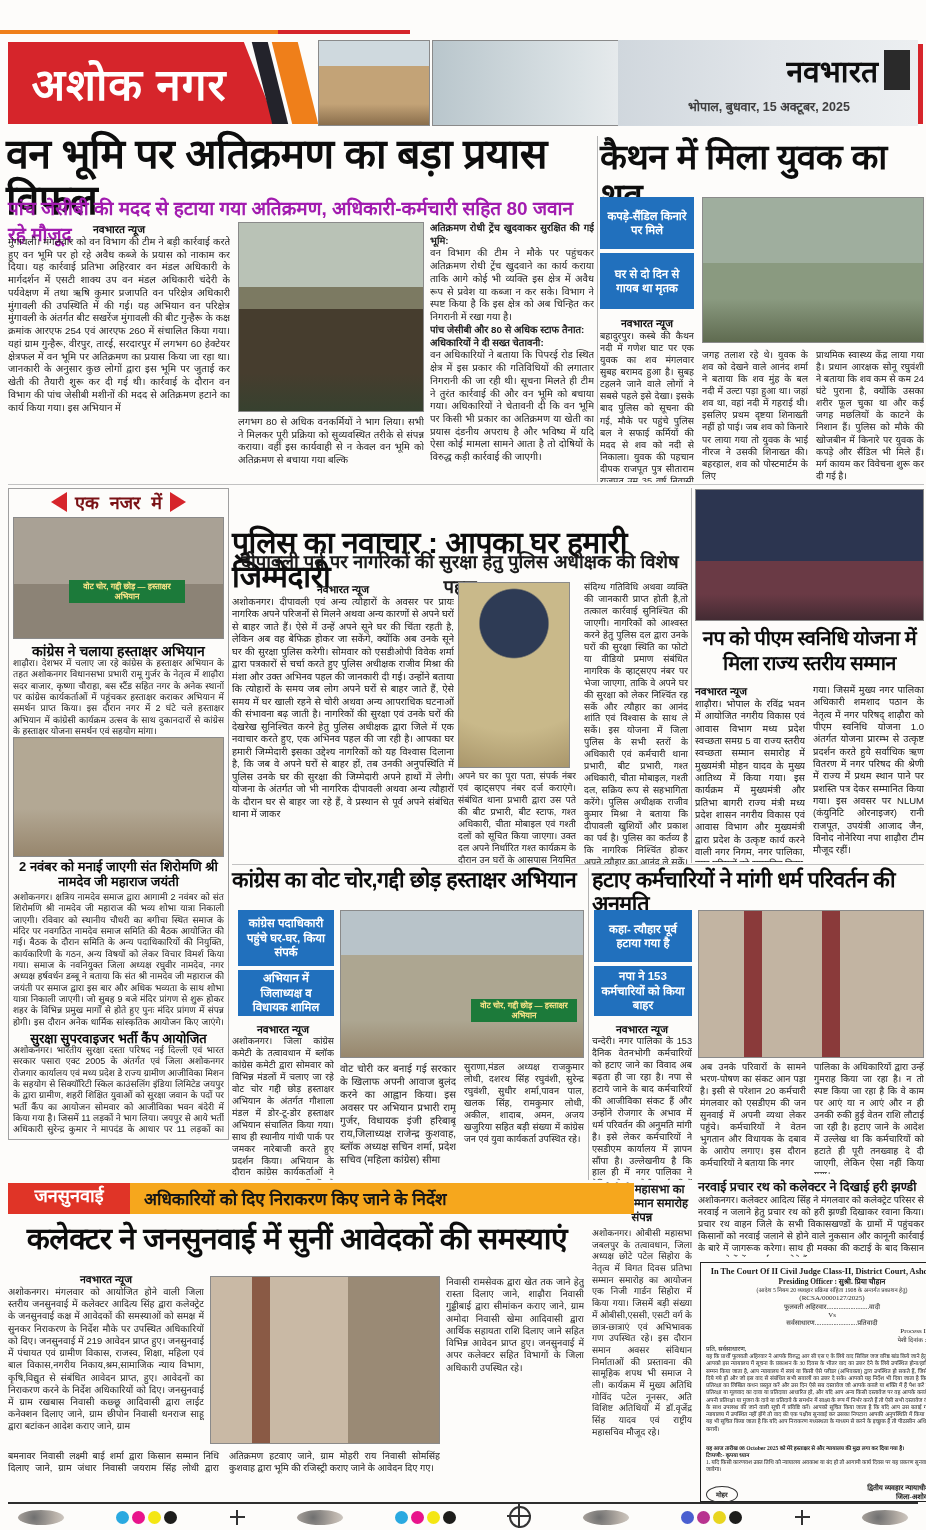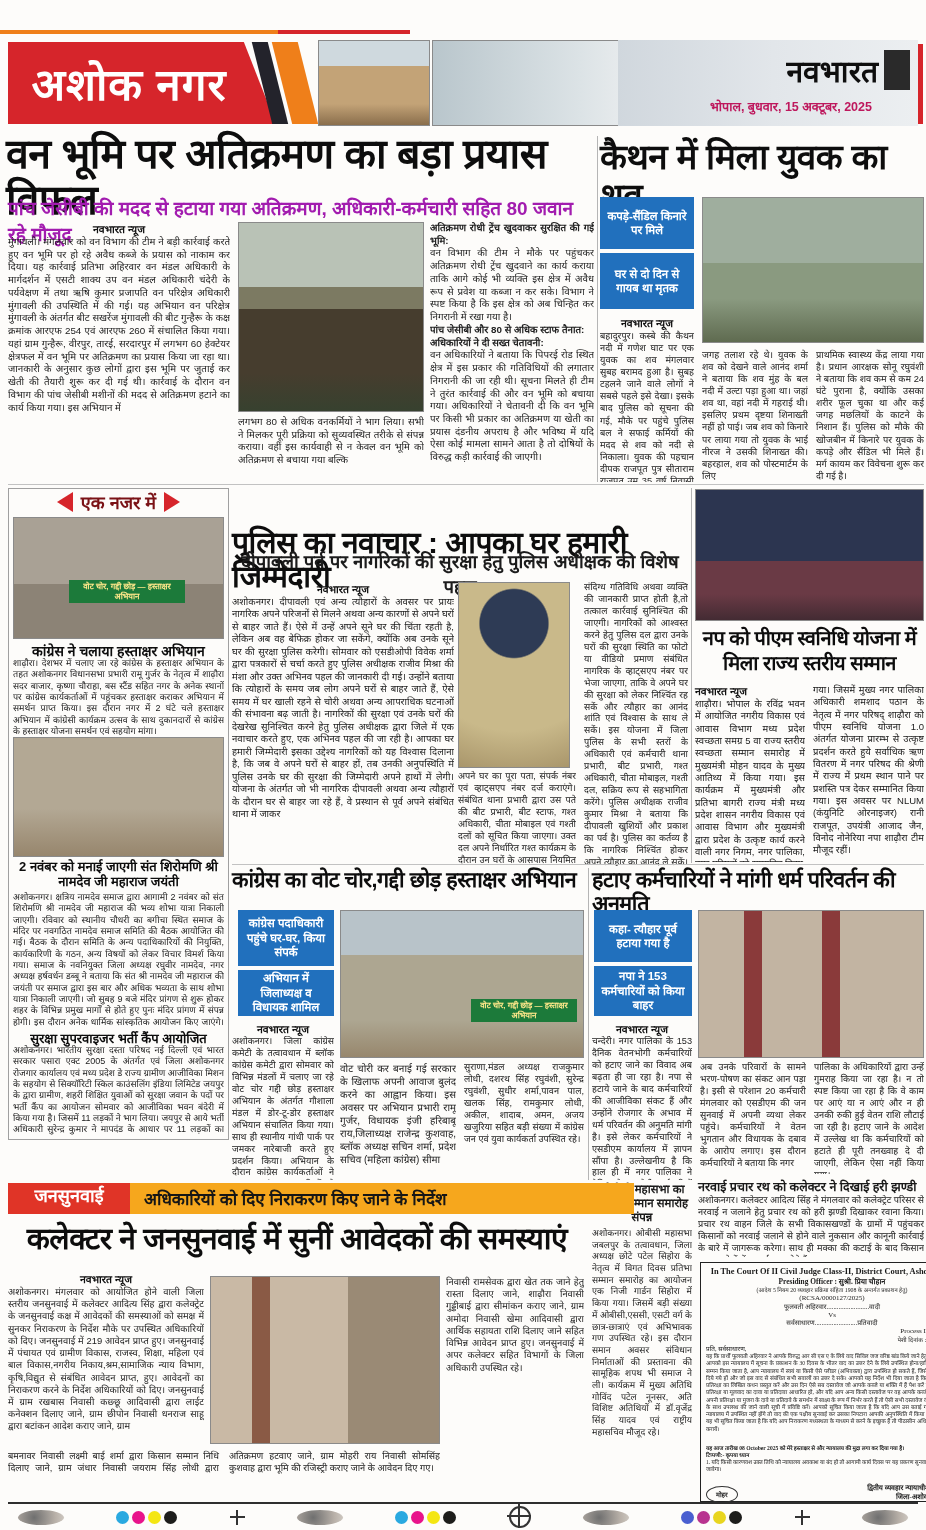--- a/index.html
+++ b/index.html
@@ -17,24 +17,24 @@
   .hrule{background:#c2c2c2;height:1px;position:absolute;}
   .sec-head{font-weight:bold;}
   
   .mast-red{background:#d6252b;clip-path:polygon(0 0,88% 0,100% 100%,0 100%);
             display:flex;align-items:center;justify-content:center;}
   .mast-red span{color:#fff;font-size:44px;font-weight:bold;letter-spacing:1px;padding-right:26px;}
   .mast-dark{background:#23232b;transform:skewX(14deg);}
   .mast-orange{background:#ef7f1a;transform:skewX(14deg);}
   .mast-panel{background:linear-gradient(90deg,#c9d1d8,#e2e6ea 60%,#eceff1);}
   .np-name{font-size:30px;font-weight:bold;color:#0e0e0e;text-align:right;}
-  .np-date{font-size:12.5px;font-weight:bold;color:#be185d;text-align:center;}
+  .np-date{font-size:12.5px;font-weight:bold;color:#404040;}
   
   .sb{border:1px solid #a0a0a0;box-sizing:border-box;}
-  .sb-title{display:flex;align-items:center;justify-content:center;gap:8px;}
+  .sb-title{display:flex;align-items:center;justify-content:center;gap:8px;font-family:Liberation Mono, monospace;}
   .sb-title b{font-size:18px;color:#7a1216;}
   .tri-r{width:0;height:0;border-top:10px solid transparent;border-bottom:10px solid transparent;border-left:16px solid #d6252b;}
   .tri-l{width:0;height:0;border-top:10px solid transparent;border-bottom:10px solid transparent;border-right:16px solid #d6252b;}
   .sb-head{font-weight:bold;text-align:center;color:#0d0d0d;}
   .sb-body{font-size:9px;line-height:1.26;text-align:justify;color:#222;overflow:hidden;}
   .banner-green{position:absolute;background:#1c7a3a;color:#ffe88a;font-size:8px;font-weight:bold;
                 text-align:center;padding:2px 3px;line-height:1.2;}
   
   .kick-red{background:#e03427;color:#fff;font-weight:bold;font-size:18px;display:flex;align-items:flex-start;justify-content:center;}
   .kick-orange{background:#f6a71d;color:#161616;font-weight:bold;font-size:17px;display:flex;align-items:center;padding-left:14px;box-sizing:border-box;}

